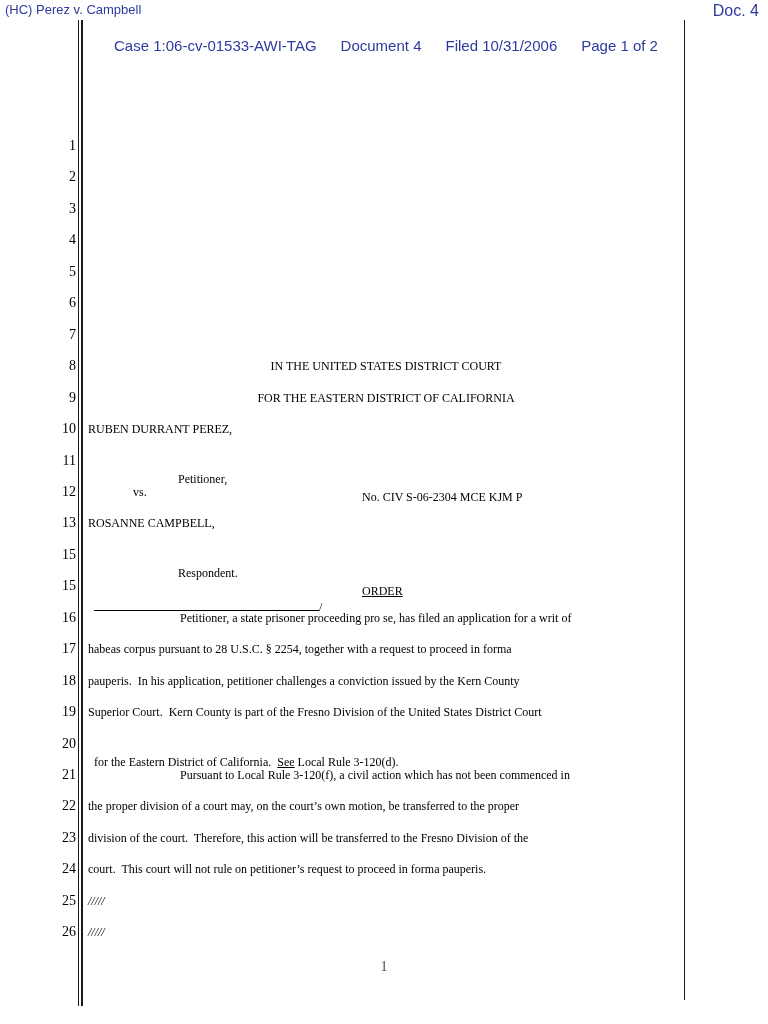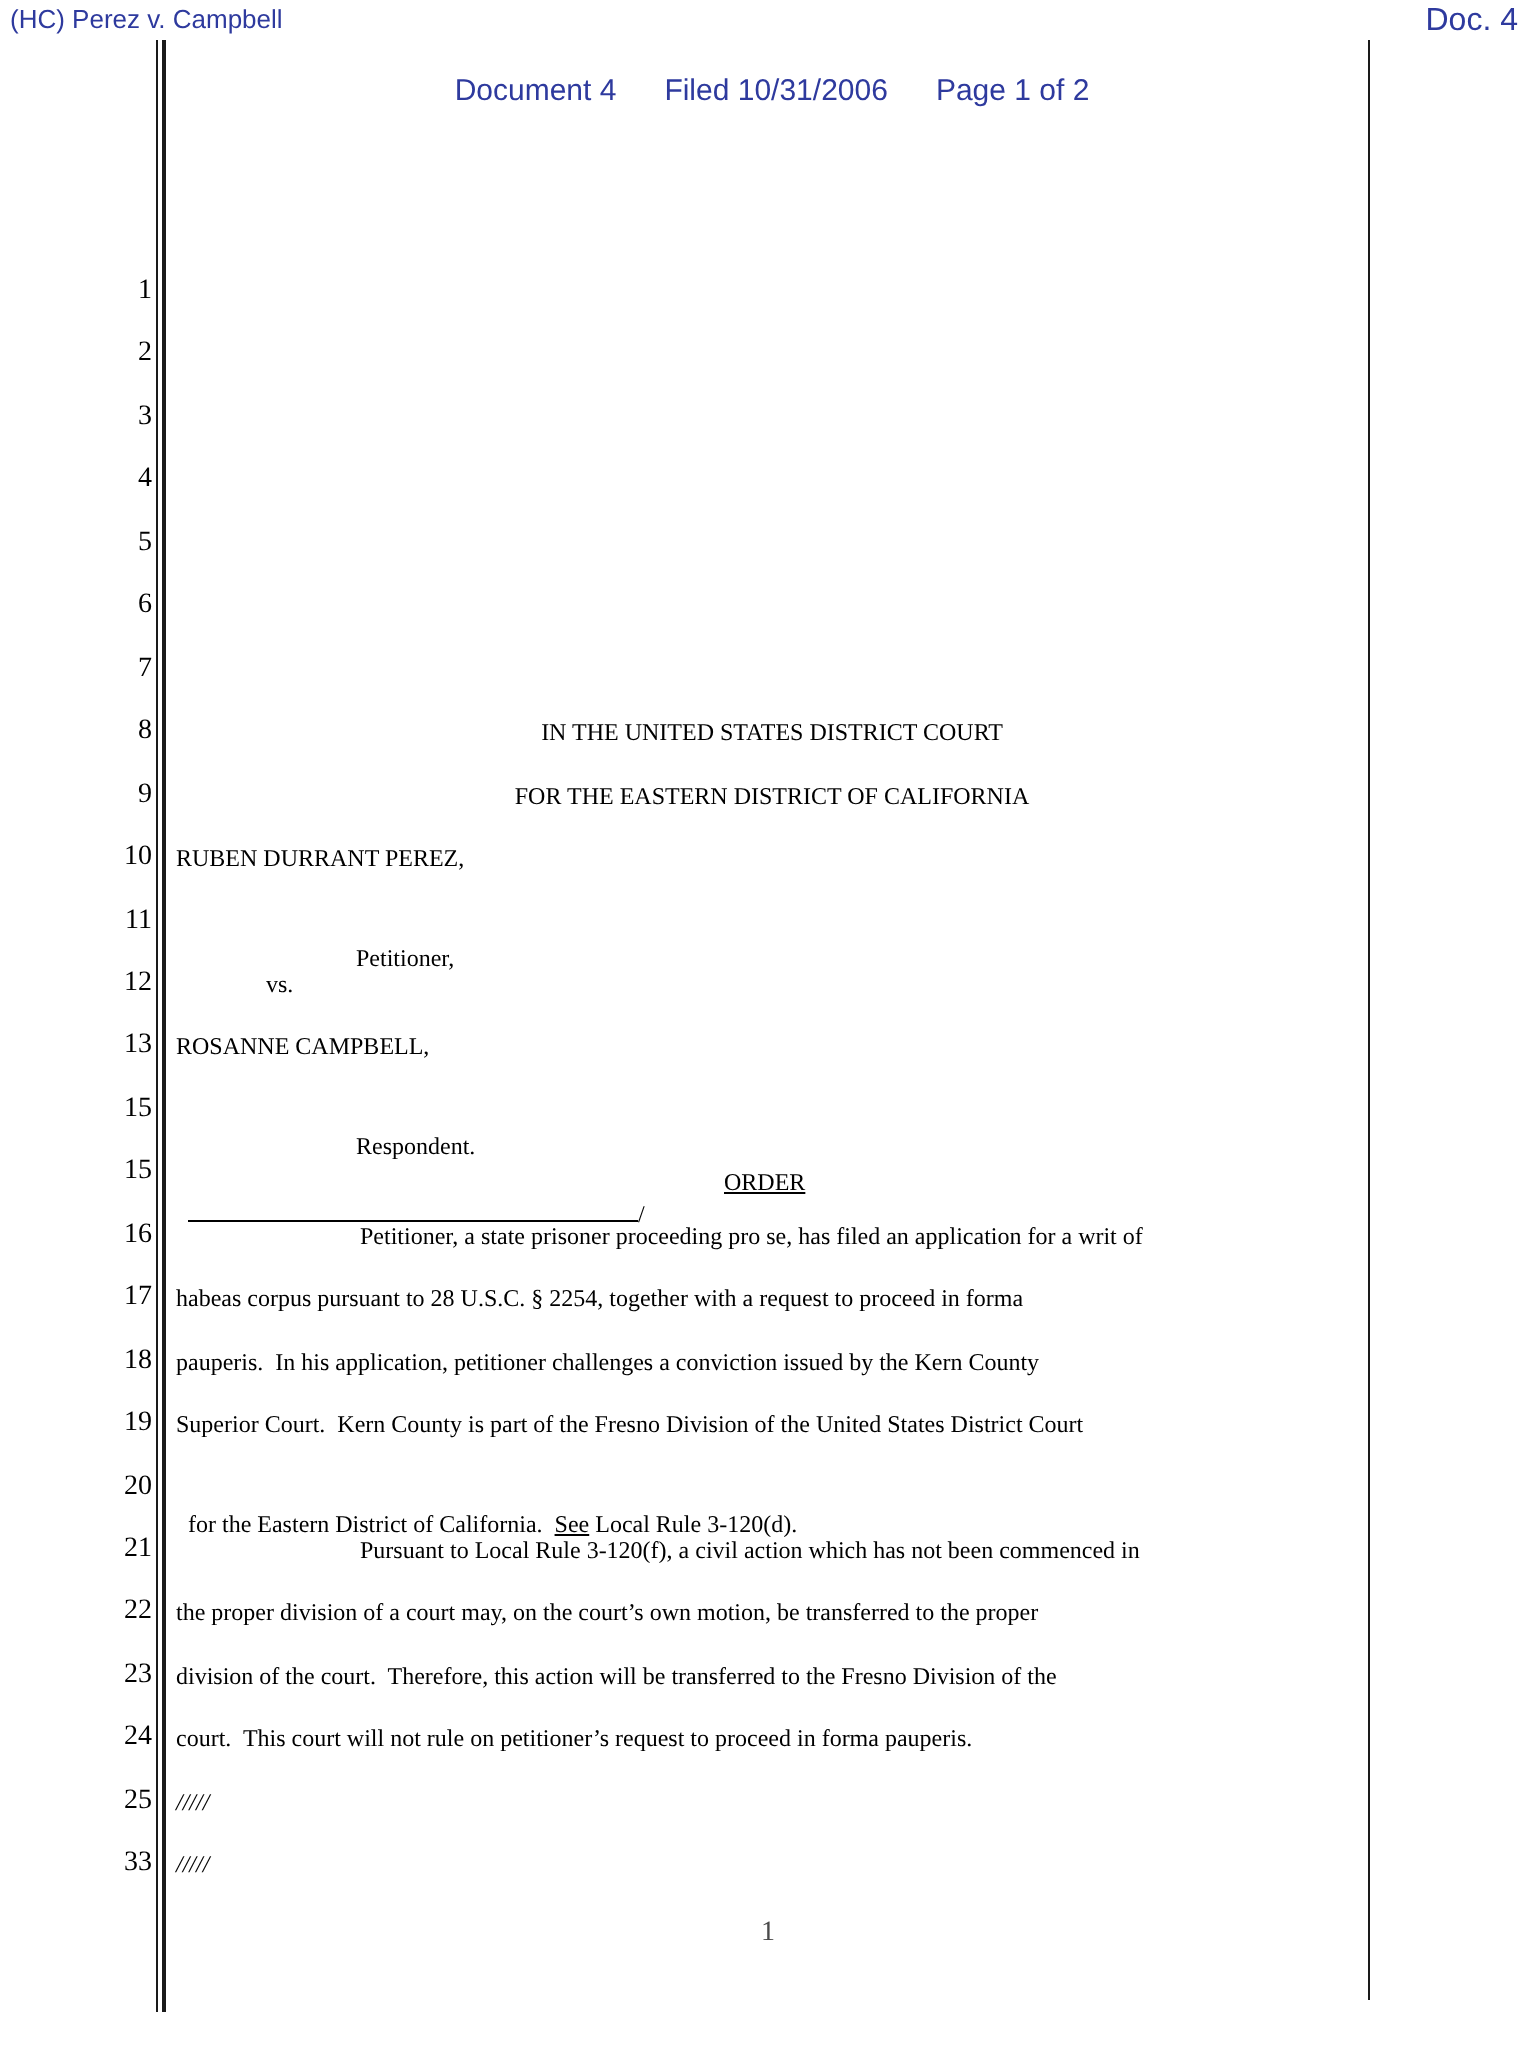--- a/index.html
+++ b/index.html
@@ -70,20 +70,21 @@
 <body>
 
 <a class="topbar-left">(HC) Perez v. Campbell</a>
 <a class="topbar-right">Doc. 4</a>
 
 <div class="vrule vrule-left-thin"></div>
 <div class="vrule vrule-left-thick"></div>
 <div class="vrule vrule-right"></div>
 
 <div class="stamp">
+  <span>Case 1:06-cv-01533-AWI-TAG</span>
   <span>Document 4</span>
   <span>Filed 10/31/2006</span>
   <span>Page 1 of 2</span>
 </div>
 
 <div class="ln" data-line="1" style="top: 137px;">1</div>
 <div class="ln" data-line="2" style="top: 168.45px;">2</div>
 <div class="ln" data-line="3" style="top: 199.9px;">3</div>
 <div class="ln" data-line="4" style="top: 231.35px;">4</div>
 <div class="ln" data-line="5" style="top: 262.8px;">5</div>
@@ -100,27 +101,28 @@
 <div class="ln" data-line="16" style="top: 608.75px;">16</div>
 <div class="ln" data-line="17" style="top: 640.2px;">17</div>
 <div class="ln" data-line="18" style="top: 671.65px;">18</div>
 <div class="ln" data-line="19" style="top: 703.1px;">19</div>
 <div class="ln" data-line="20" style="top: 734.55px;">20</div>
 <div class="ln" data-line="21" style="top: 766px;">21</div>
 <div class="ln" data-line="22" style="top: 797.45px;">22</div>
 <div class="ln" data-line="23" style="top: 828.9px;">23</div>
 <div class="ln" data-line="24" style="top: 860.35px;">24</div>
 <div class="ln" data-line="25" style="top: 891.8px;">25</div>
-<div class="ln" data-line="26" style="top: 923.25px;">33</div>
+<div class="ln" data-line="26" style="top: 923.25px;">26</div>
 
 <div class="row center" data-line="8" style="top: 357.15px;">IN THE UNITED STATES DISTRICT COURT</div>
 <div class="row center" data-line="9" style="top: 388.6px;">FOR THE EASTERN DISTRICT OF CALIFORNIA</div>
 <div class="row" data-line="10" style="top: 420.05px;">RUBEN DURRANT PEREZ,</div>
 <div class="row two-col" data-line="11" style="top: 451.5px;">
   <span class="col-a">Petitioner,</span>
+  <span class="col-b">No. CIV S-06-2304 MCE KJM P</span>
 </div>
 <div class="row vs" data-line="12" style="top: 482.95px;">vs.</div>
 <div class="row" data-line="13" style="top: 514.4px;">ROSANNE CAMPBELL,</div>
 <div class="row two-col" data-line="14" style="top: 545.85px; text-align: right;">
   <span class="col-a">Respondent.</span>
   <span class="col-b u">ORDER</span>
 </div>
 <div class="row" data-line="15" style="top: 577.3px;">
   <span class="blank-sig"></span><span>/</span>
 </div>

